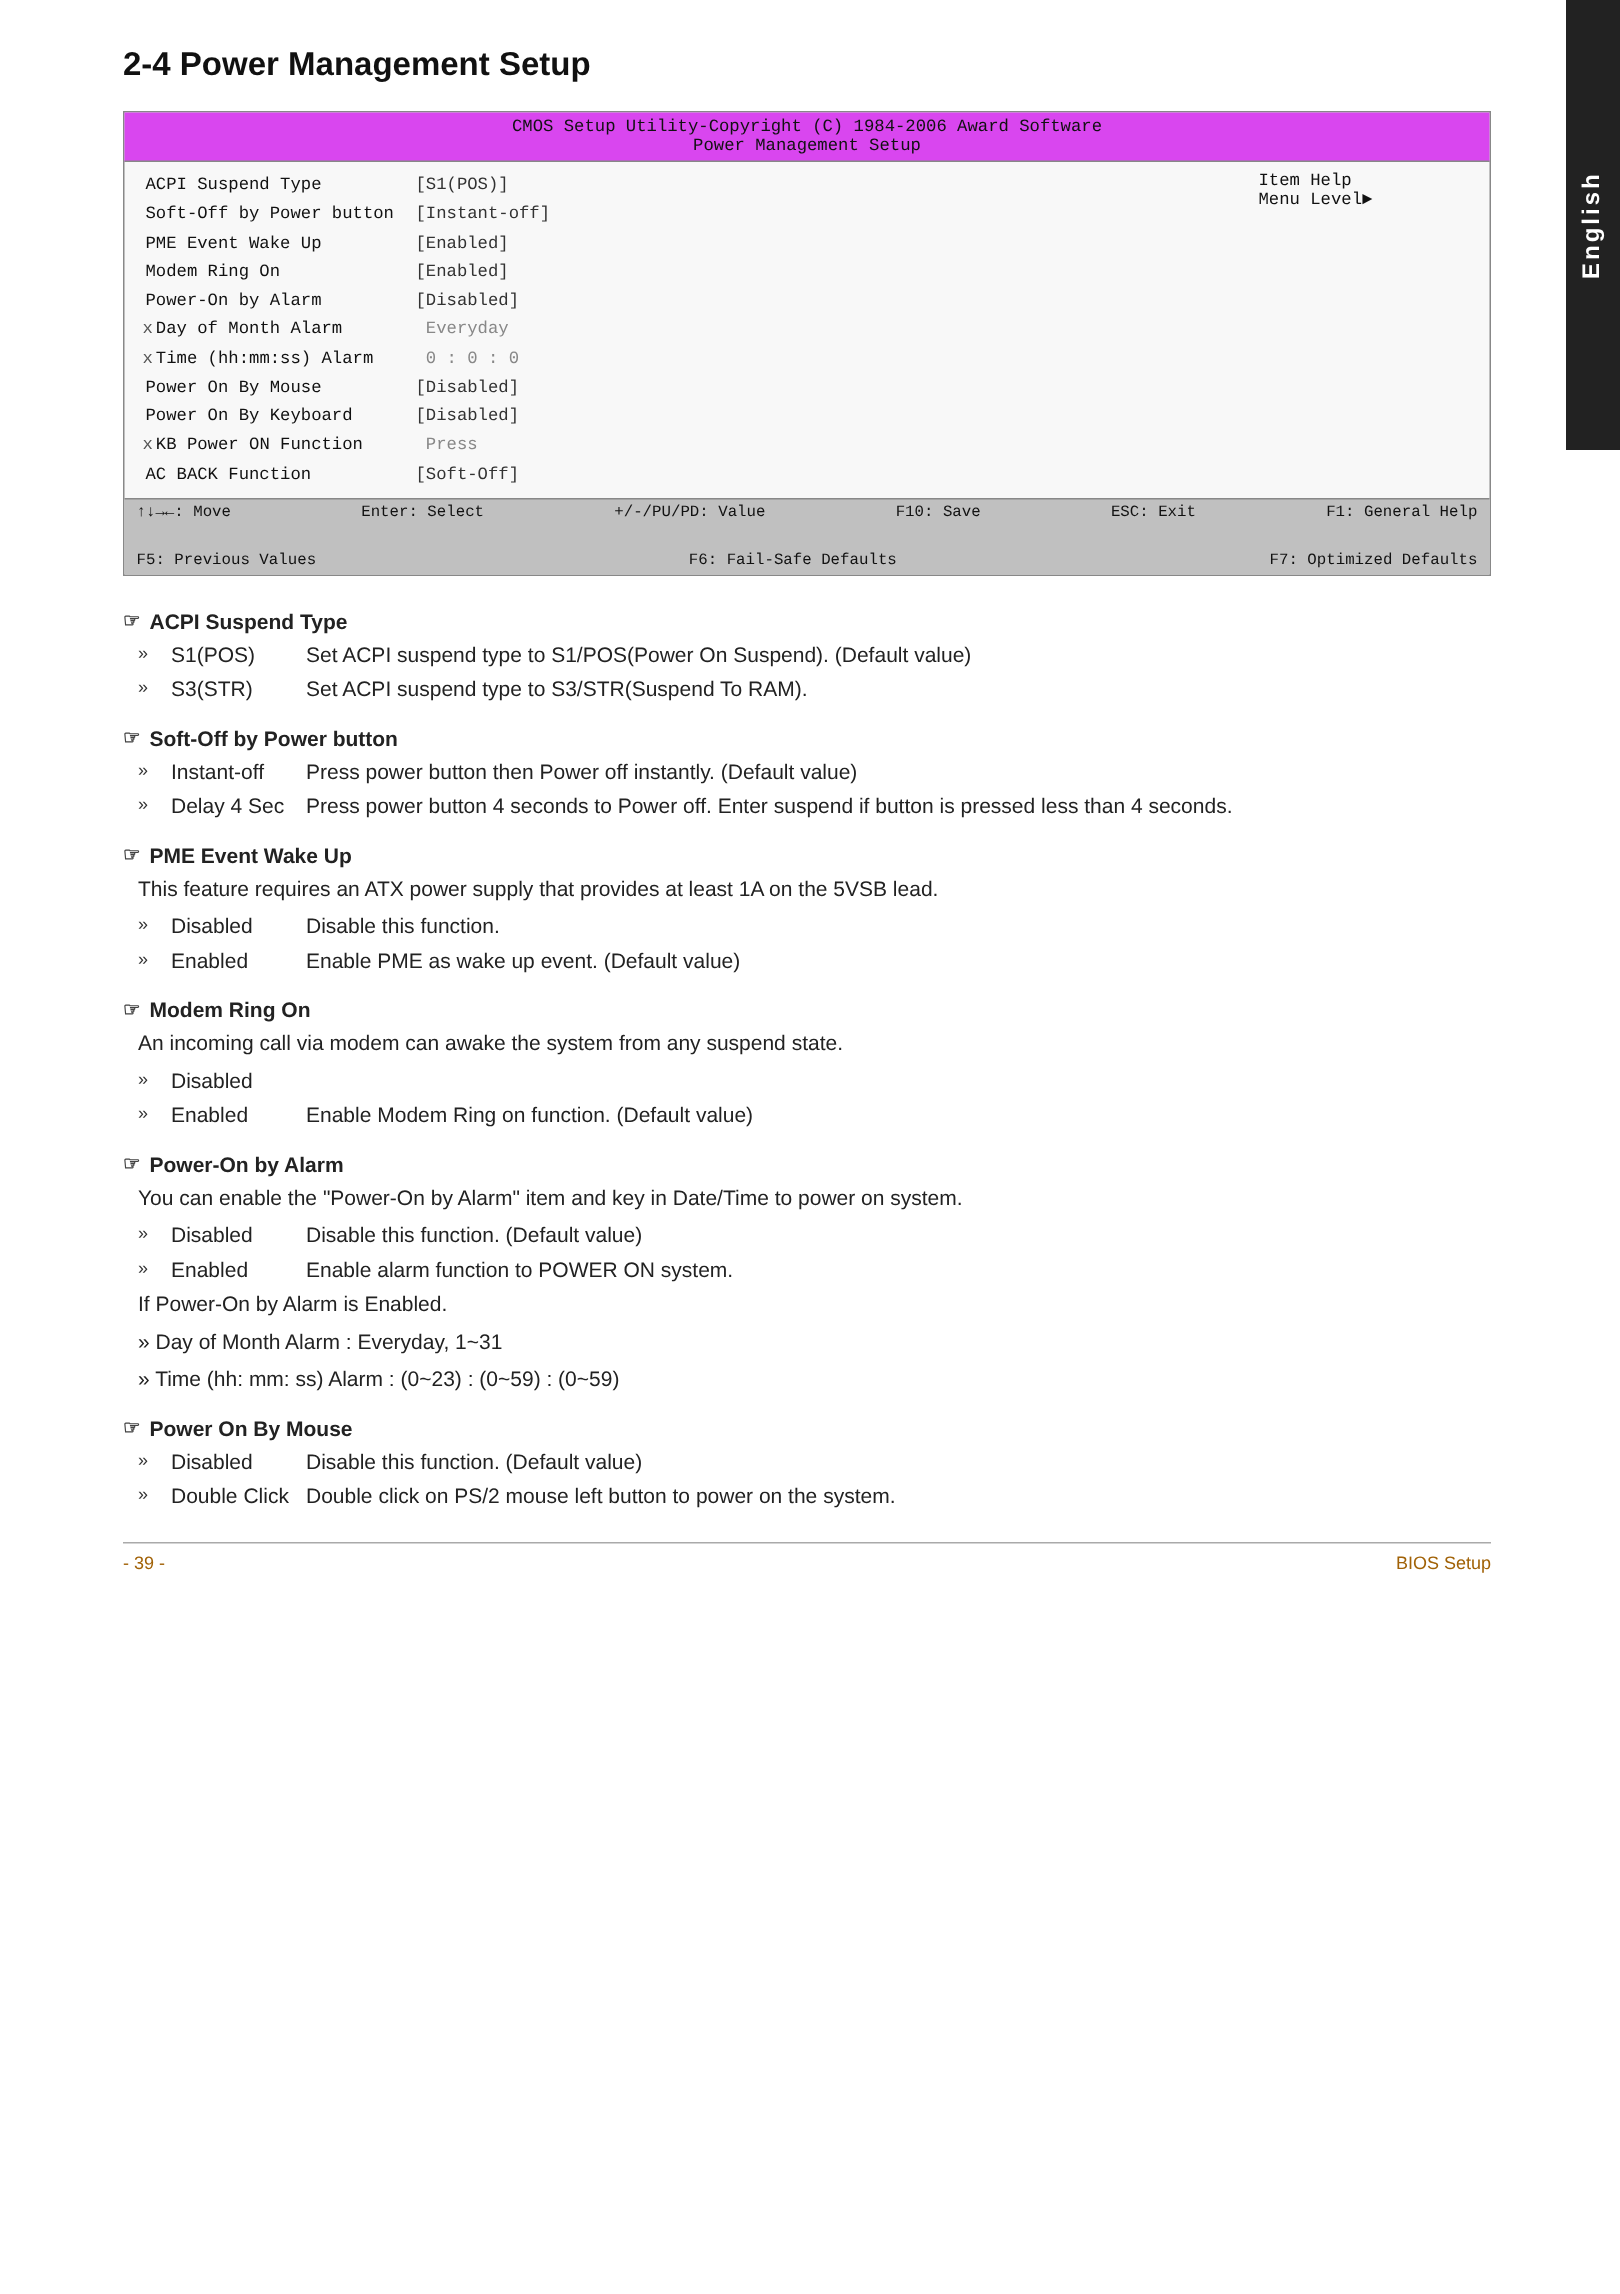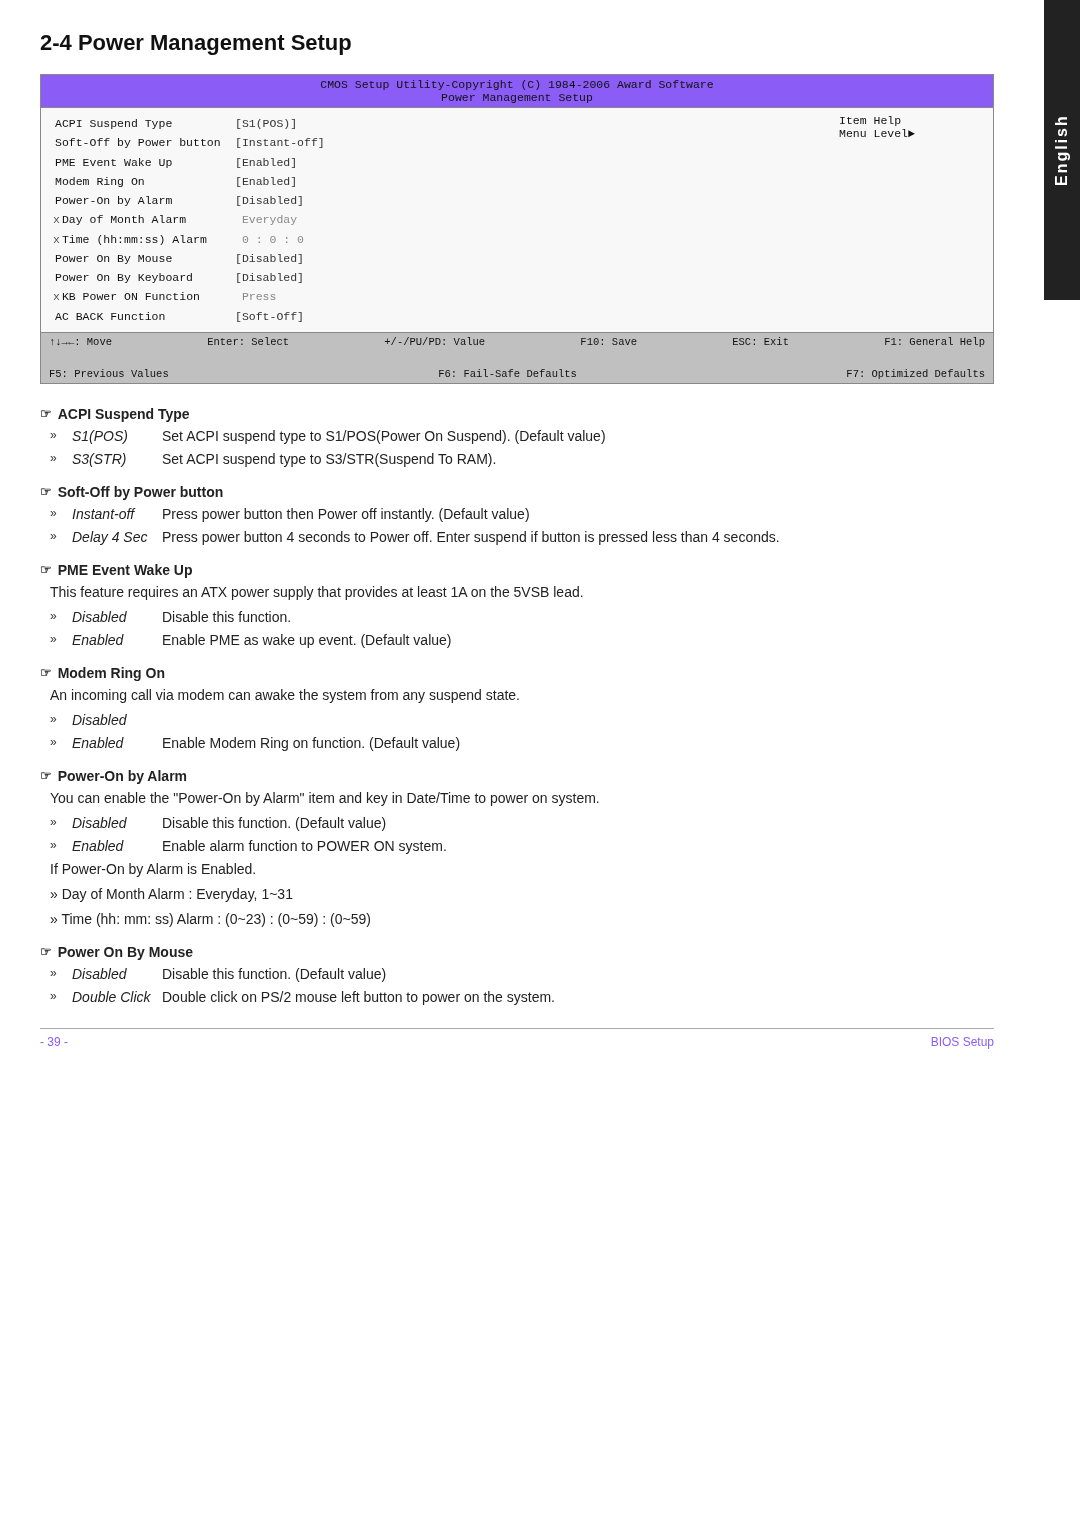--- a/index.html
+++ b/index.html
@@ -30,20 +30,21 @@
       letter-spacing: 2px;
       height: 300px;
       display: flex;
       align-items: center;
       justify-content: center;
     }
 
     .page-content {
       padding: 30px 60px 30px 40px;
       padding-right: 86px;
+      margin-left: 42px;
     }
 
     
     .page-title {
       font-size: 22px;
       font-weight: bold;
       margin-bottom: 18px;
       color: #111;
     }
 
@@ -51,21 +52,21 @@
     .bios-box {
       border: 1px solid #888;
       background: #f8f8f8;
       margin-bottom: 22px;
       font-family: 'Courier New', monospace;
       font-size: 11.5px;
       color: #111;
     }
 
     .bios-header {
-      background: #8b5cf6;
+      background: #d946ef;
       text-align: center;
       padding: 3px 0;
       border-bottom: 1px solid #888;
       font-family: 'Courier New', monospace;
       font-size: 11.5px;
     }
 
     .bios-body {
       display: flex;
       padding: 6px 4px;
@@ -151,36 +152,35 @@
     .bullet-icon {
       min-width: 18px;
       font-size: 12px;
       margin-right: 4px;
       color: #333;
     }
 
     .bullet-key {
       min-width: 90px;
       font-weight: normal;
-      font-style: italic;
     }
 
     .bullet-desc {
       flex: 1;
     }
 
     
     .page-footer {
       display: flex;
       justify-content: space-between;
       border-top: 1px solid #aaa;
       padding-top: 6px;
       margin-top: 20px;
       font-size: 12px;
-      color: #8b5cf6;
+      color: #a16207;
     }
 
     .x-prefix {
       color: #555;
       margin-right: 2px;
       font-family: 'Courier New', monospace;
     }
   </style>
 </head>
 <body>

